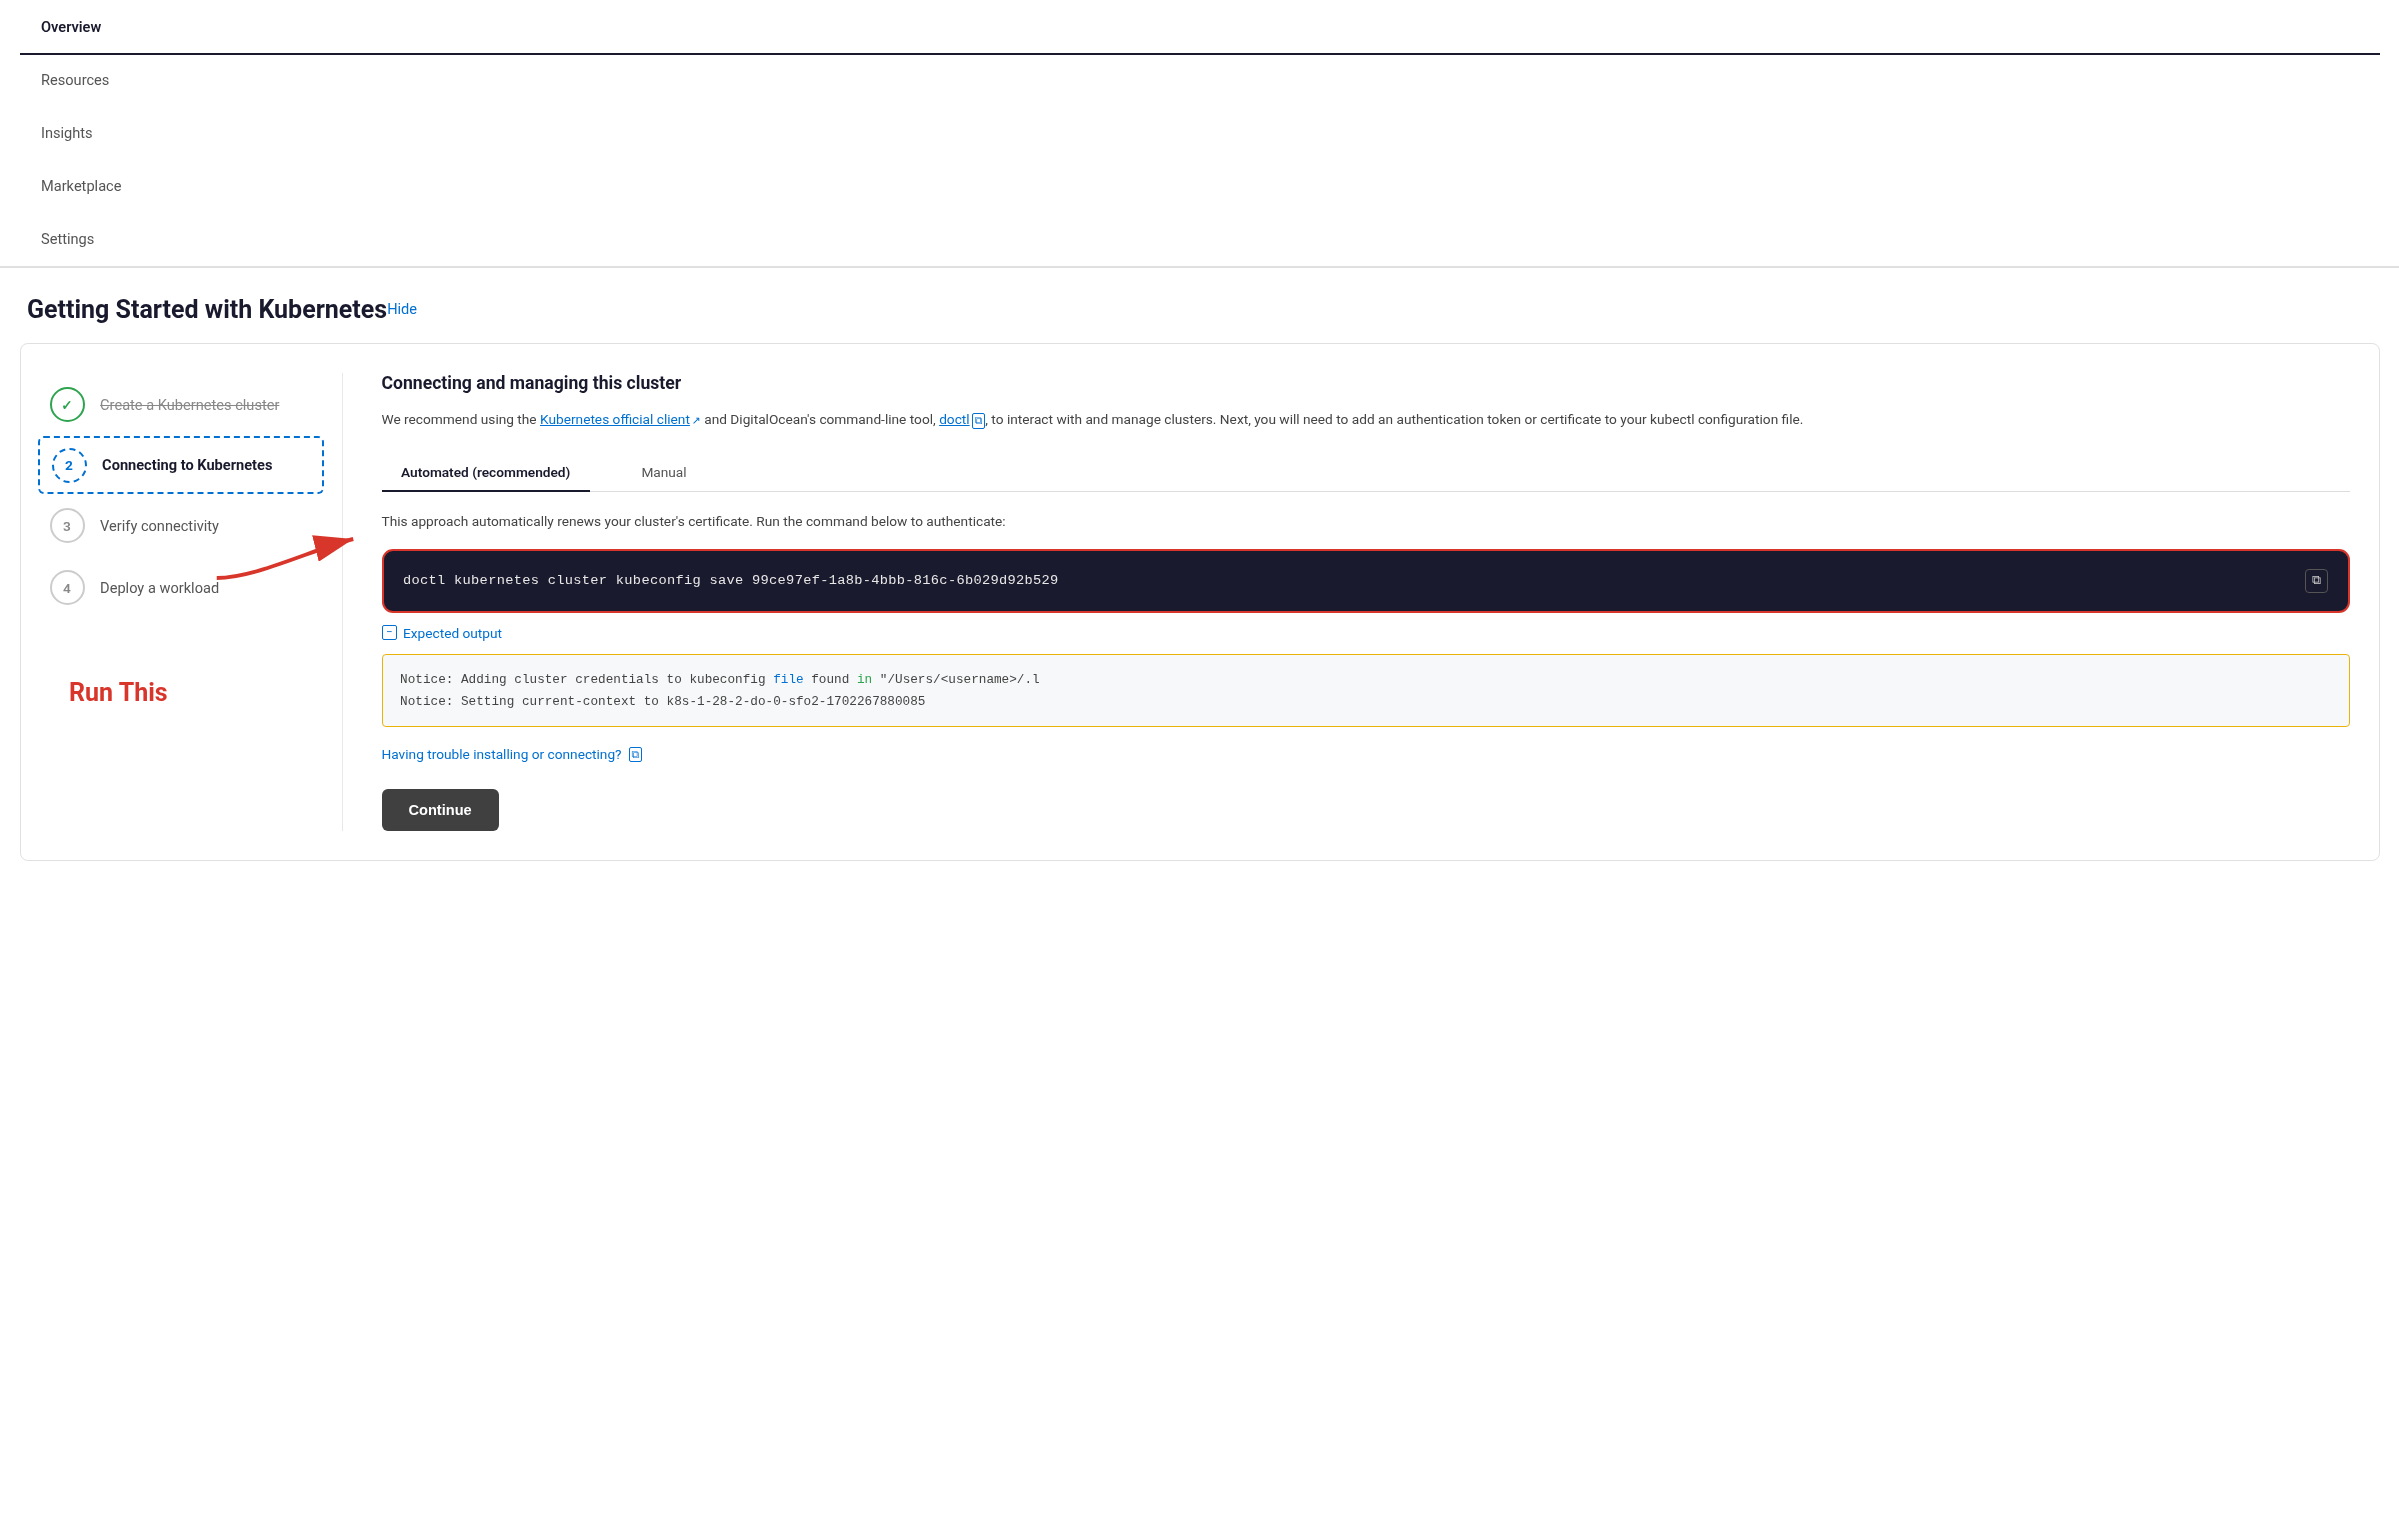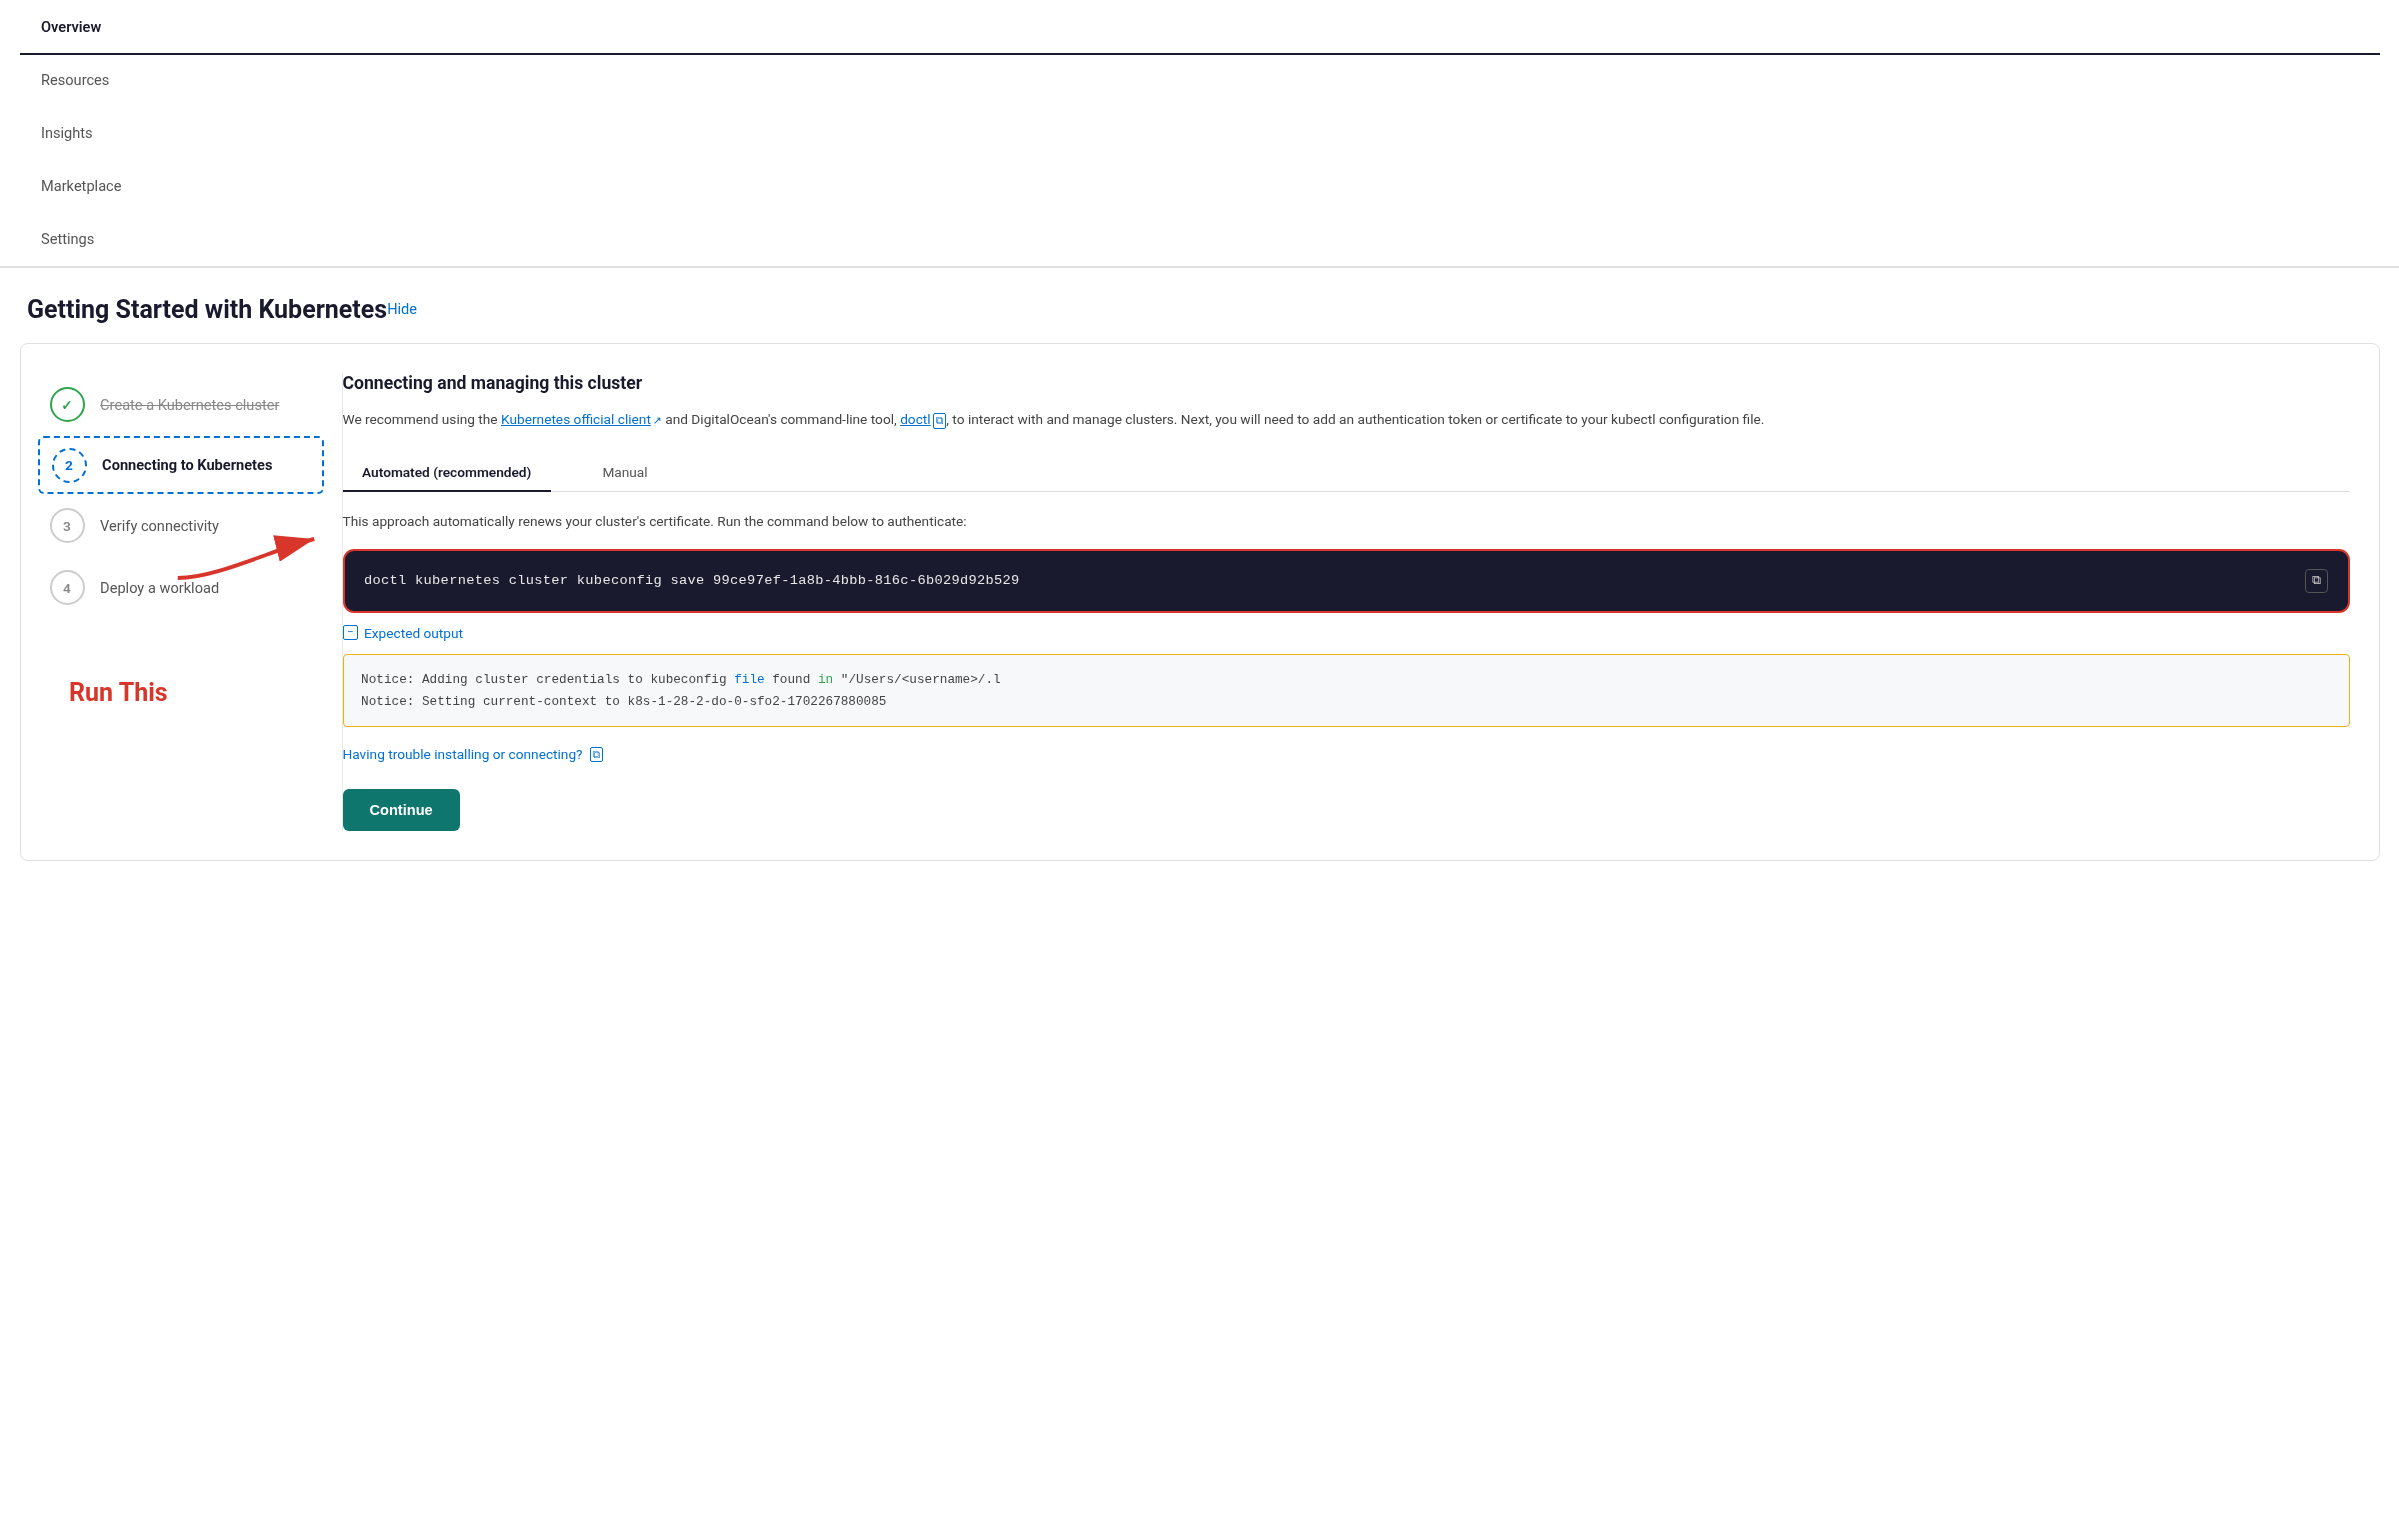--- a/index.html
+++ b/index.html
@@ -124,20 +124,21 @@
     .step-item.active-box {
       border: 2px dashed #0070d2;
       border-radius: 5.9px;
       padding: 9.8px 11.7px;
       margin: 0 -11.7px;
     }
 
     
     .content-panel {
       flex: 1;
+      padding-left: 39px;
     }
     .section-title {
       font-size: 17.6px;
       font-weight: 700;
       color: #1a1a2e;
       margin-bottom: 15.6px;
     }
     .description-text {
       font-size: 13.7px;
       color: #444;
@@ -270,21 +271,21 @@
       align-items: center;
       gap: 5px;
       color: #0070d2;
       font-size: 13.7px;
       cursor: pointer;
       margin-bottom: 27px;
       text-decoration: none;
     }
 
     .continue-btn {
-      background: #0f766e;
+      background: #404040;
       color: #fff;
       border: none;
       border-radius: 5.9px;
       padding: 12.7px 27px;
       font-size: 14.6px;
       font-weight: 600;
       cursor: pointer;
     }
 
     

